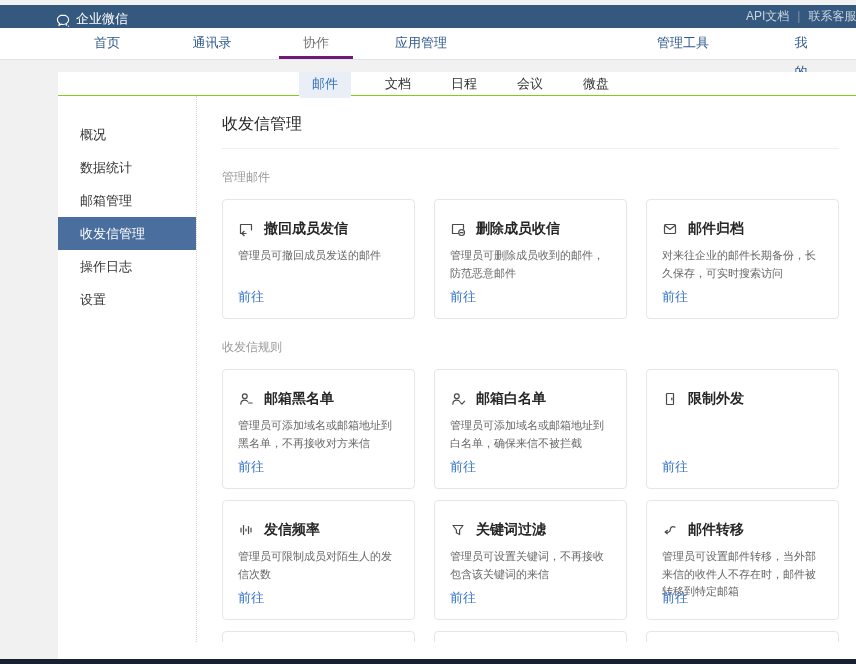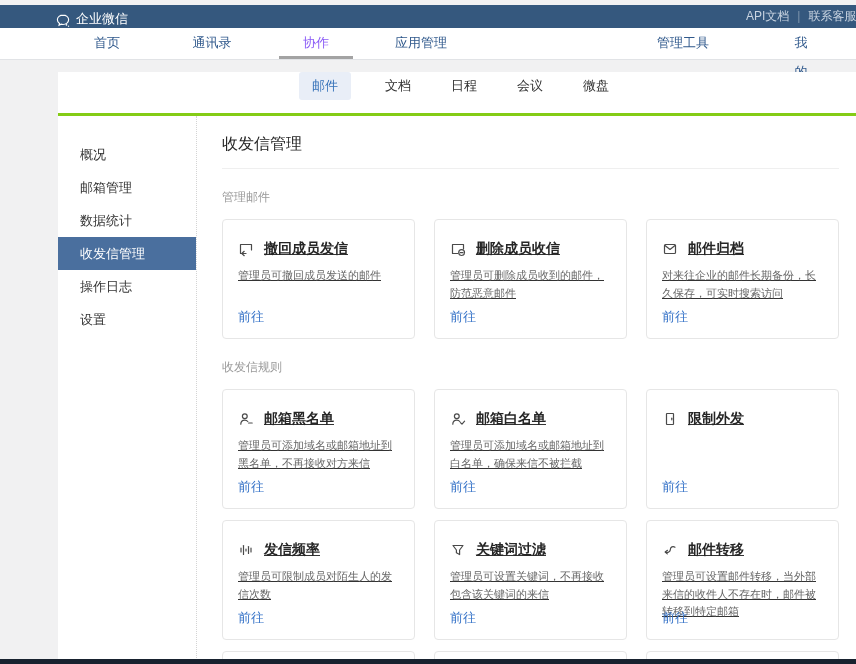--- a/index.html
+++ b/index.html
@@ -15,38 +15,38 @@
   
   .topbar { position:absolute; left:0; top:5px; width:856px; height:23px; background:#35587e; overflow:hidden; }
   .logo { position:absolute; left:55px; top:0; height:23px; display:flex; align-items:flex-end; gap:5px; color:#fff; font-size:13px; cursor:pointer; }
   .logo svg { display:block; }
   .topbar-links { position:absolute; left:746px; top:0; height:23px; display:flex; align-items:center; white-space:nowrap; font-size:12px; color:#c9d4e1; }
   .topbar-link { cursor:pointer; }
   .topbar-link + .topbar-link::before { content:"|"; color:#7d93ac; margin:0 8px; }
   
   .navbar { position:absolute; left:0; top:28px; width:856px; height:32px; background:#fff; border-bottom:1px solid #e1e3e6; }
   .nav-item { position:absolute; top:0; transform:translateX(-50%); height:31px; line-height:29px; font-size:13px; color:#30598c; padding:0 24px; cursor:pointer; }
-  .nav-item.active { border-bottom:3px solid #a3a3a3; color:#8b5cf6;font-family:Liberation Serif, serif; }
+  .nav-item.active { border-bottom:3px solid #701a75; color:#737373;font-family:Liberation Serif, serif; }
   
   .panel { position:absolute; left:58px; top:72px; width:798px; height:587px; background:#fff; overflow:hidden; }
-  .subtabs { height:44px; display:flex; align-items:flex-start; justify-content:center; gap:28px; border-bottom:3px solid #84cc16; }
+  .subtabs { height:24px; display:flex; align-items:center; justify-content:center; gap:28px; border-bottom:1px solid #84cc16; }
   .subtab { font-size:13px; color:#333; padding:5px 6px; cursor:pointer; }
   .subtab.active { background:#e9eef7; color:#3672b9; border-radius:3px; padding:5px 13px; }
   .panel-body { display:flex; height:546px; }
   
   .sidebar { width:139px; border-right:1px dotted #d4d4d4; padding-top:22px; flex:none; }
   .side-item { height:33px; line-height:33px; padding-left:22px; font-size:13px; color:#333; cursor:pointer; }
   .side-item.active { background:#4a6f9e; color:#fff; }
   
   .content { flex:1; padding:18px 17px 0 25px; overflow:hidden; }
   .page-title { font-size:16px; color:#262626; }
   .title-divider { border-top:1px solid #efefef; margin-top:13px; }
   .section-label { font-size:12px; color:#9a9a9a; margin:20px 0 13px; }
   .card-grid { display:grid; grid-template-columns:repeat(3,193px); gap:11px 19px; }
-  .card { width:193px; height:120px; border:1px solid #e6e6e6; border-radius:4px; padding:20px 15px 13px; position:relative; background:#fff;text-decoration:underline; }
+  .card { width:193px; height:120px; border:1px solid #e6e6e6; border-radius:4px; padding:20px 15px 13px; position:relative; background:#fff; }
   .card-head { display:flex; align-items:center; gap:10px; }
   .card-head svg { flex:none; display:block; stroke:#4a4a4a; fill:none; stroke-width:1.2; stroke-linecap:round; stroke-linejoin:round; }
   .card-title { font-size:14px; font-weight:600; color:#262626; }
   .card-desc { margin-top:9px; font-size:11px; color:#666; line-height:1.6; }
   .card-link { position:absolute; left:15px; bottom:12px; font-size:13px; color:#3673c8; cursor:pointer; }
   
   .bottom-strip { position:absolute; left:0; top:659px; width:856px; height:5px; background:#18222f; }
 </style>
 </head>
 <body>
@@ -87,22 +87,22 @@
     <span class="subtab">文档</span>
     <span class="subtab">日程</span>
     <span class="subtab">会议</span>
     <span class="subtab">微盘</span>
   </div>
 
   <div class="panel-body">
 
     <div class="sidebar">
       <div class="side-item">概况</div>
+      <div class="side-item">数据统计</div>
       <div class="side-item">邮箱管理</div>
-      <div class="side-item">数据统计</div>
       <div class="side-item active">收发信管理</div>
       <div class="side-item">操作日志</div>
       <div class="side-item">设置</div>
     </div>
 
     <div class="content">
       <div class="page-title">收发信管理</div>
       <div class="title-divider"></div>
 
       <div class="section-label">管理邮件</div>

